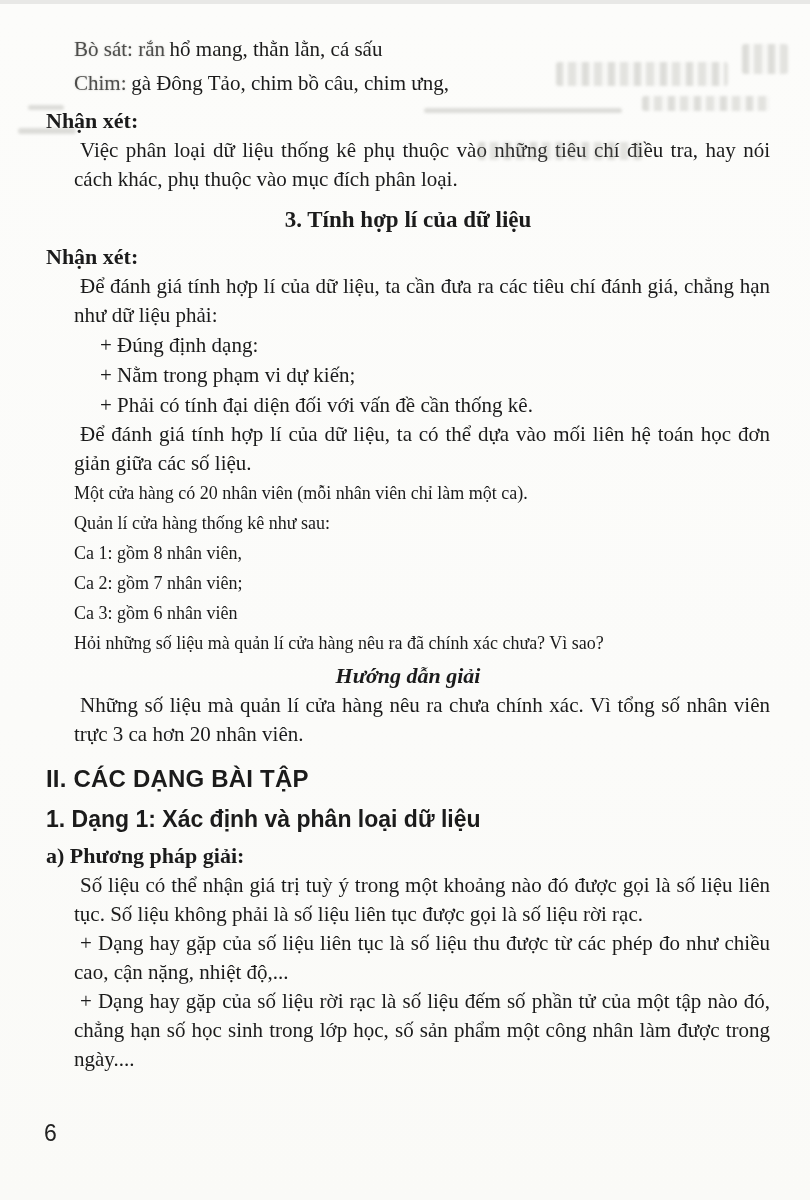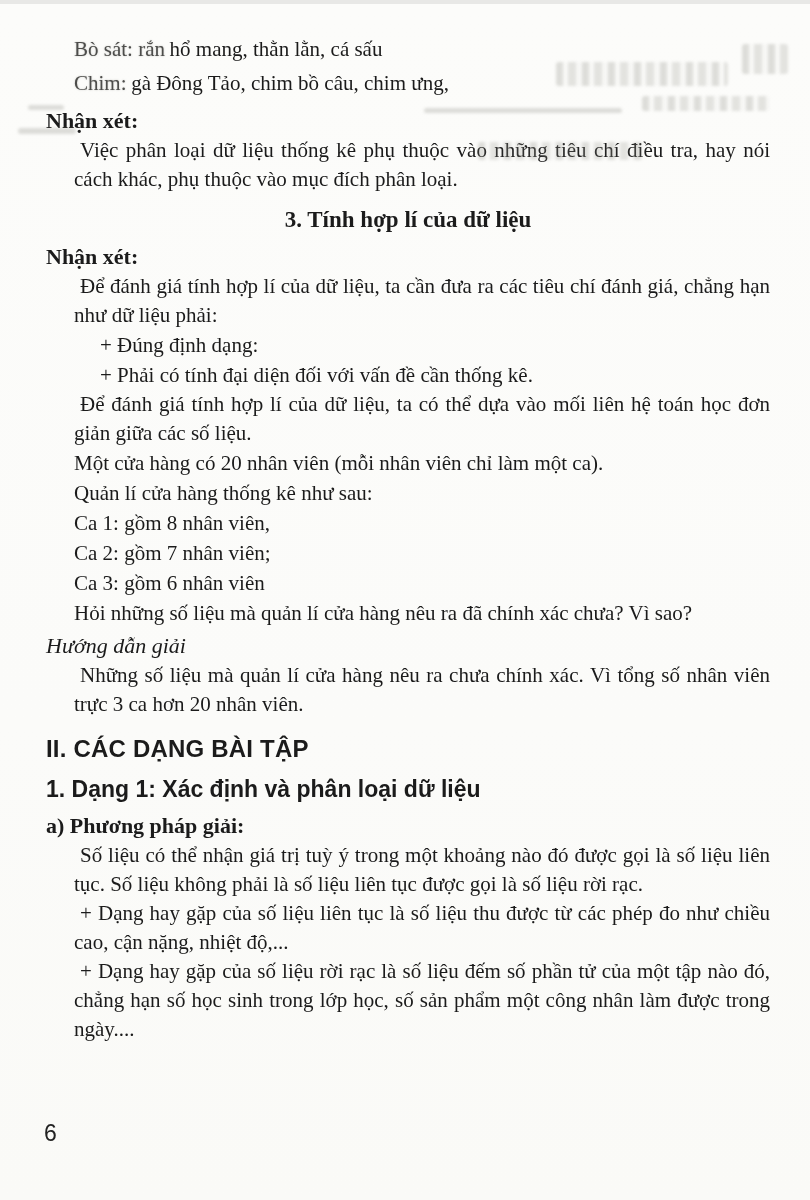--- a/index.html
+++ b/index.html
@@ -29,27 +29,27 @@
   .h-serif{
     font-size:23px;line-height:33px;font-weight:bold;
     margin-top:9px;
     text-align:center;
   }
   .bullet-line{
     font-size:21px;line-height:30px;
     margin-left:54px;
   }
   .example-line{
-    font-size:21px;line-height:30px;
+    font-size:18px;line-height:30px;
     margin-left:28px;
   }
   .center-head{
     font-size:22px;line-height:31px;
-    font-weight:normal;font-style:italic;
-    text-align:left;
+    font-weight:bold;font-style:italic;
+    text-align:center;
     margin-top:2px;
   }
   .h-sans{
     font-family:Liberation Sans, sans-serif;
     font-size:24px;line-height:34px;font-weight:bold;
     margin-top:13px;letter-spacing:0.2px;
   }
   .h-sans2{
     font-family:"Liberation Sans","DejaVu Sans",sans-serif;
     font-size:23px;line-height:32px;font-weight:bold;
@@ -99,20 +99,21 @@
   <div class="line indent"><span class="faded">Bò sát: rắn</span><span>hổ mang, thằn lằn, cá sấu</span></div>
   <div class="line indent"><span class="faded">Chim:</span><span>gà Đông Tảo, chim bồ câu, chim ưng,</span></div>
 
   <div class="label">Nhận xét:</div>
   <div class="para">Việc phân loại dữ liệu thống kê phụ thuộc vào những tiêu chí điều tra, hay nói cách khác, phụ thuộc vào mục đích phân loại.</div>
 
   <div class="h-serif">3. Tính hợp lí của dữ liệu</div>
   <div class="label">Nhận xét:</div>
   <div class="para">Để đánh giá tính hợp lí của dữ liệu, ta cần đưa ra các tiêu chí đánh giá, chẳng hạn như dữ liệu phải:</div>
   <div class="bullet-line">+ Đúng định dạng:</div>
+  <div class="bullet-line">+ Nằm trong phạm vi dự kiến;</div>
   <div class="bullet-line">+ Phải có tính đại diện đối với vấn đề cần thống kê.</div>
   <div class="para">Để đánh giá tính hợp lí của dữ liệu, ta có thể dựa vào mối liên hệ toán học đơn giản giữa các số liệu.</div>
 
   <div class="example-line">Một cửa hàng có 20 nhân viên (mỗi nhân viên chỉ làm một ca).</div>
   <div class="example-line">Quản lí cửa hàng thống kê như sau:</div>
   <div class="example-line">Ca 1: gồm 8 nhân viên,</div>
   <div class="example-line">Ca 2: gồm 7 nhân viên;</div>
   <div class="example-line">Ca 3: gồm 6 nhân viên</div>
   <div class="example-line">Hỏi những số liệu mà quản lí cửa hàng nêu ra đã chính xác chưa? Vì sao?</div>
   <div class="center-head">Hướng dẫn giải</div>

